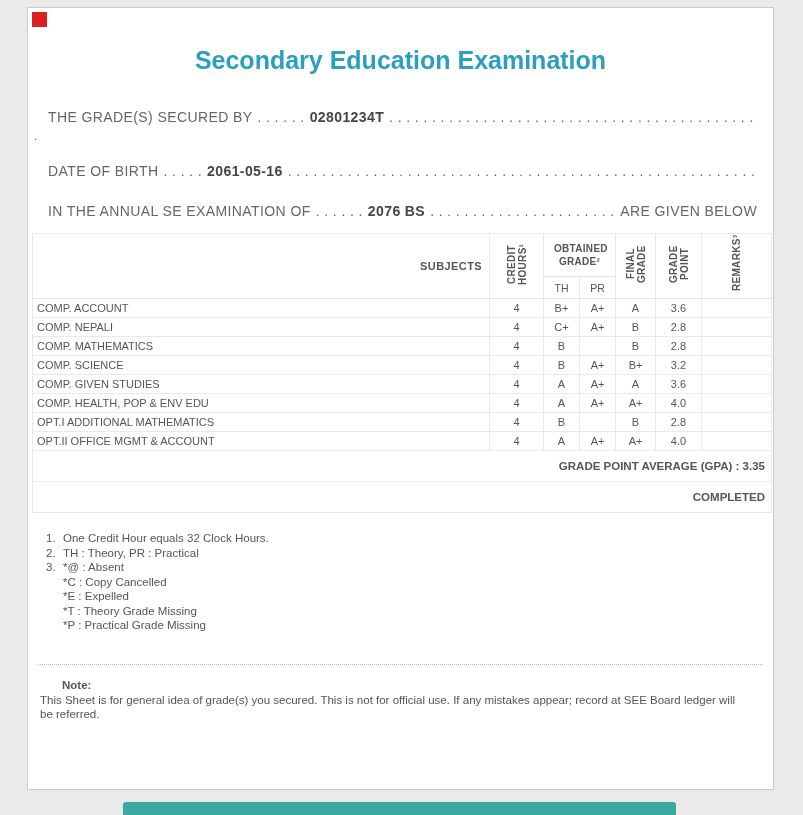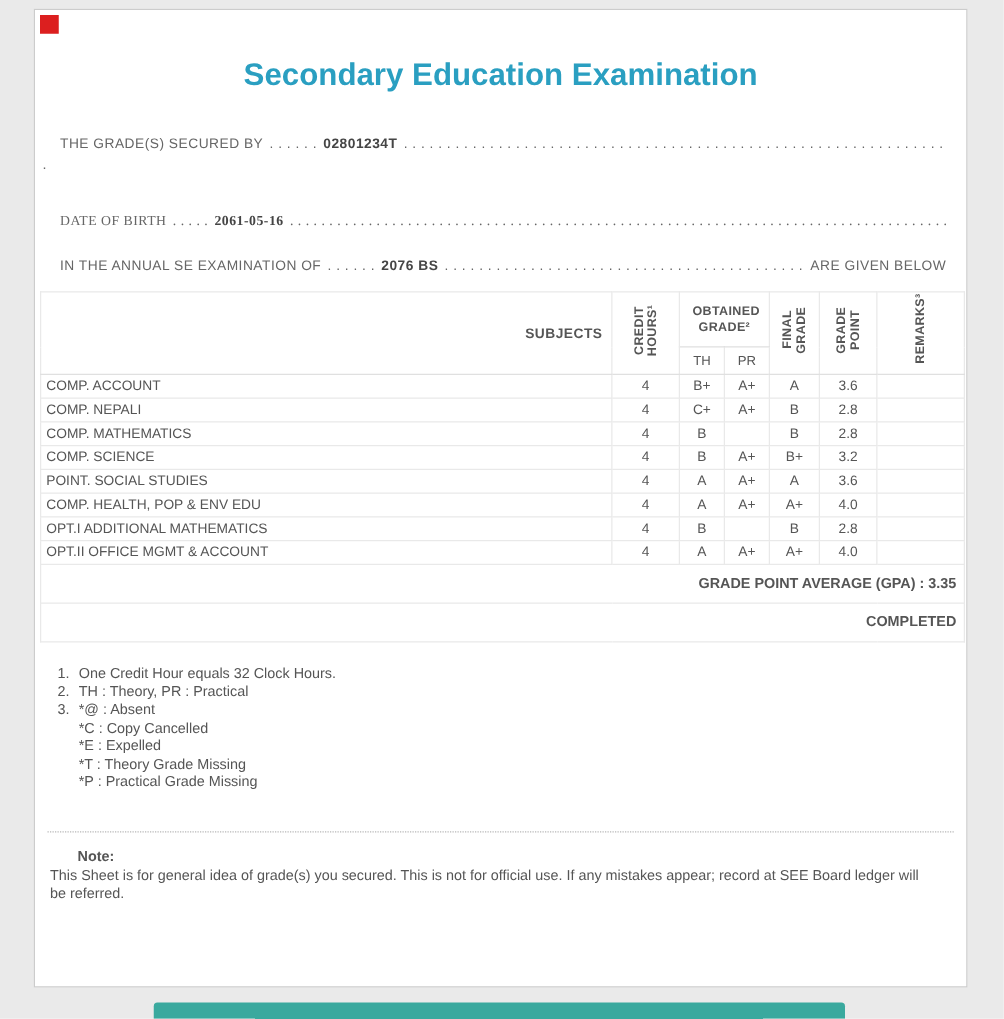--- a/index.html
+++ b/index.html
@@ -32,32 +32,32 @@
   .page-subtitle {
     margin-top: 12px;
     text-align: center;
     font-size: 13px; font-weight: bold;
     letter-spacing: 1.5px;
     color: #4d6478;
   }
   .info-line {
     display: flex; align-items: baseline;
     margin: 0 12px 0 16px;
-    font-size: 11px; color: #666;
+    font-size: 14px; color: #666;
     letter-spacing: 0.4px;
     white-space: nowrap;
   }
   .info-line .lbl { flex: none; }
   .info-line .dots-mid { flex: none; margin: 0 5px; color: #666; }
   .info-line .val { flex: none; font-weight: bold; color: #454545; margin-right: 5px; }
   .info-line .fill { flex: 1; overflow: hidden; color: #666; }
   .info-line .suffix { flex: none; margin-left: 5px; }
   .line1 { margin-top: 34px; }
   .dot-cont { margin: 5px 0 0 2px; font-size: 11.5px; color: #666; }
-  .line-dob { margin-top: 33px; font-family: Liberation Serif, serif; }
+  .line-dob { margin-top: 21px; }
   .line-exam { margin-top: 24px; }
 
   table.grade-table {
     width: 100%;
     border-collapse: collapse;
     table-layout: fixed;
     margin-top: 14px;
   }
   .grade-table th, .grade-table td { border: 1px solid #e9e9e9; }
   .grade-table thead th { border-bottom: 1px solid #e0e0e0; }
@@ -210,21 +210,21 @@
       <tr>
         <td class="subject">COMP. SCIENCE</td>
         <td class="cen">4</td>
         <td class="cen">B</td>
         <td class="cen">A+</td>
         <td class="cen">B+</td>
         <td class="cen">3.2</td>
         <td class="cen"></td>
       </tr>
       <tr>
-        <td class="subject">POINT. SOCIAL STUDIES</td>
+        <td class="subject">COMP. GIVEN STUDIES</td>
         <td class="cen">4</td>
         <td class="cen">A</td>
         <td class="cen">A+</td>
         <td class="cen">A</td>
         <td class="cen">3.6</td>
         <td class="cen"></td>
       </tr>
       <tr>
         <td class="subject">COMP. HEALTH, POP &amp; ENV EDU</td>
         <td class="cen">4</td>

